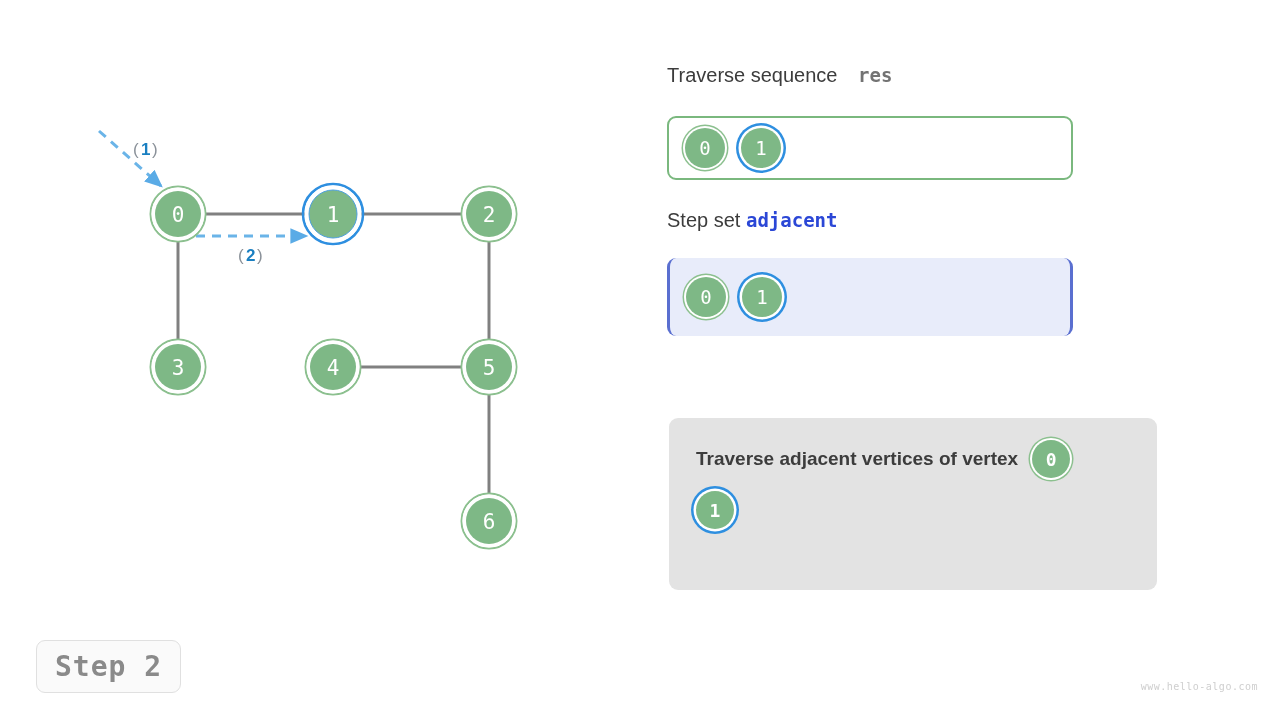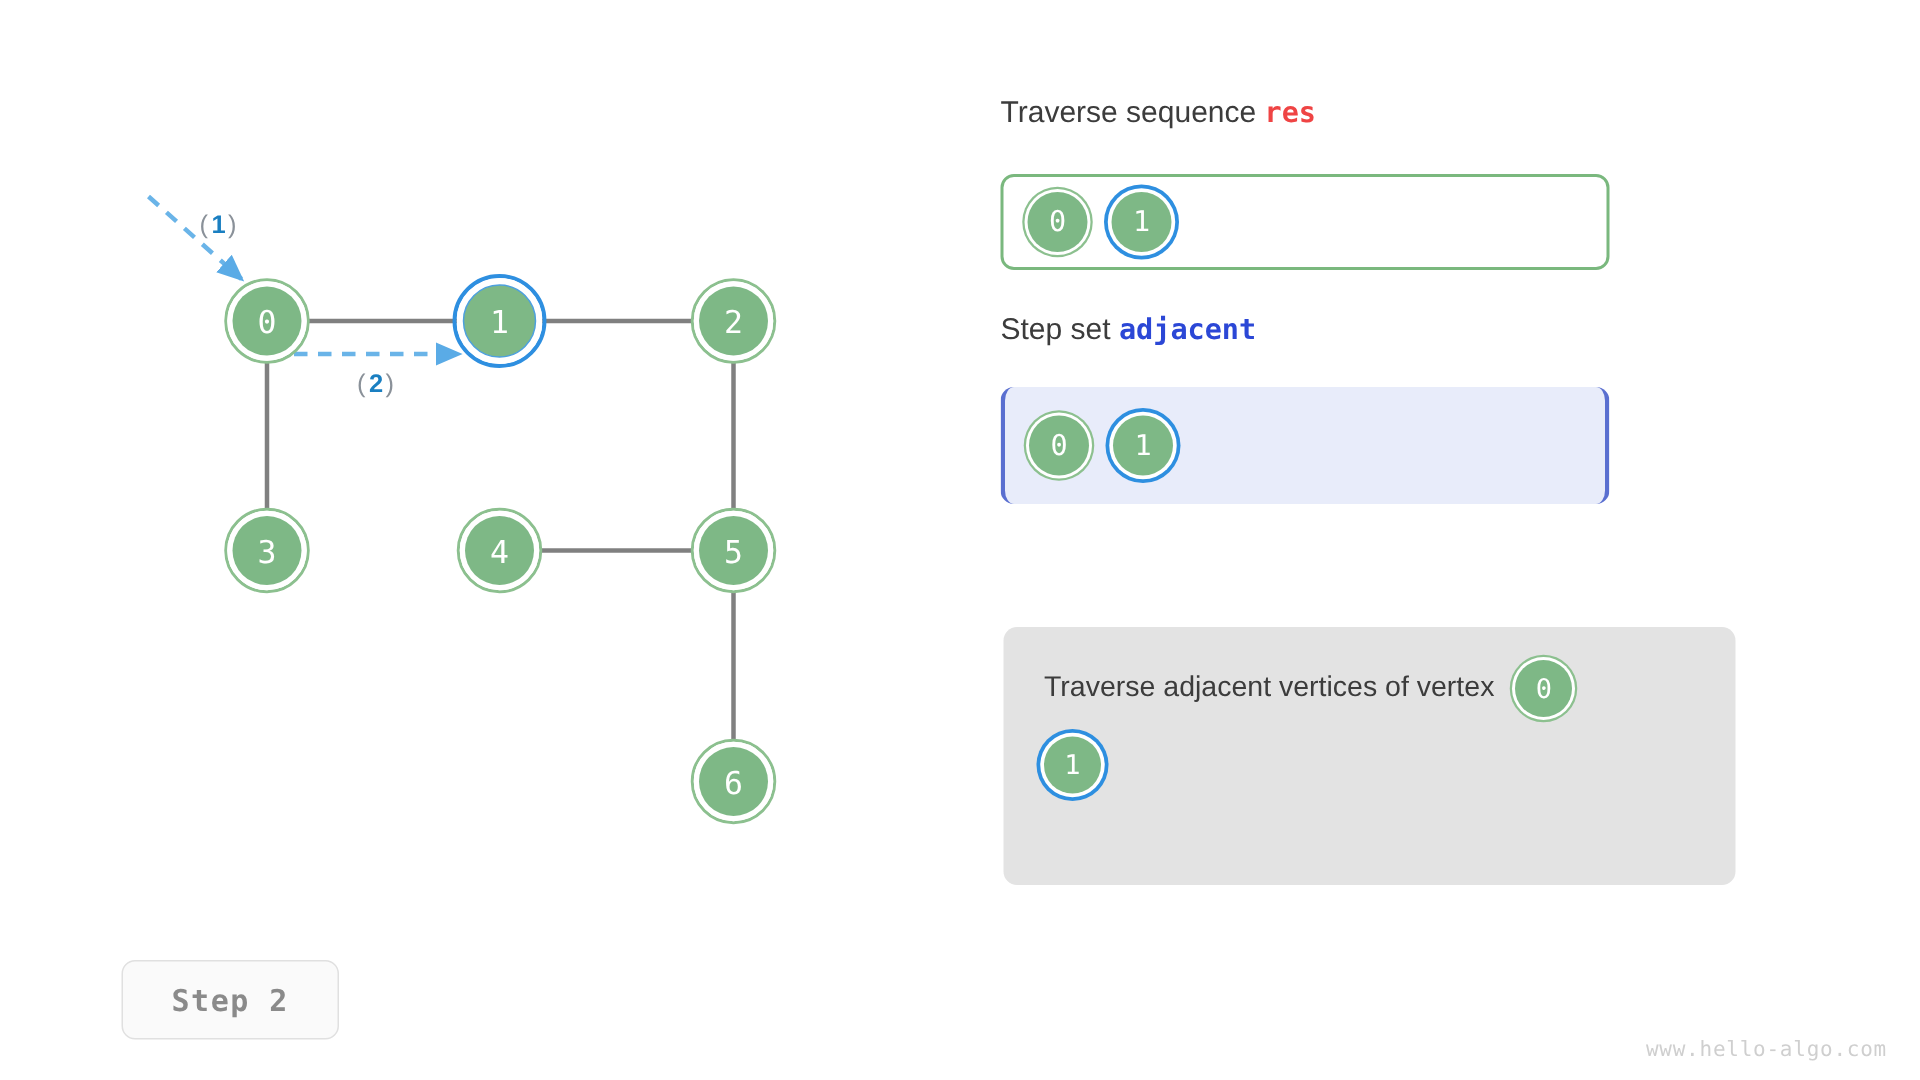--- a/index.html
+++ b/index.html
@@ -50,22 +50,23 @@
 
   .section-title {
     position: absolute;
     font-size: 20px;
     color: #3c3c3c;
     white-space: nowrap;
   }
   .section-title .code-green {
     font-family: "DejaVu Sans Mono", monospace;
     font-weight: bold;
-    color: #ef4444;
-    font-size: 19px;
+    color: #737373;
+    font-size: 19px;
+    margin-left: 15px;
   }
   .section-title .code-blue {
     font-family: "DejaVu Sans Mono", monospace;
     font-weight: bold;
     color: #2b47d6;
     font-size: 19px;
   }
 
   .chip-row {
     position: absolute;
@@ -126,48 +127,48 @@
     color: #2b2b2b;
     margin-bottom: 20px;
   }
   .cs-line {
     display: flex;
     align-items: center;
     font-size: 19px;
     color: #3c3c3c;
     margin-bottom: 13px;
     white-space: nowrap;
+    font-weight: bold;
   }
   .cs-line .cs-text { margin-right: 14px; }
   .cs-line .chip { margin-right: 0; width: 38px; height: 38px; font-size: 18px; }
 
   
   #step-badge {
     position: absolute;
     left: 36px; top: 640px;
     width: 145px; height: 53px;
     border: 1.5px solid #e0e0e0;
     border-radius: 9px;
     background: #fafafa;
     display: flex;
     align-items: center;
     justify-content: center;
     font-family: "DejaVu Sans Mono", monospace;
-    font-size: 20px;
+    font-size: 28px;
     font-weight: bold;
     color: #8a8a8a;
     letter-spacing: 1px;
     box-sizing: border-box;
-    margin-left: 45px;
   }
   #watermark {
     position: absolute;
-    right: 22px; bottom: 12px;
-    font-family: "DejaVu Sans Mono", monospace;
-    font-size: 14px;
+    right: 22px; bottom: 28px;
+    font-family: "DejaVu Sans Mono", monospace;
+    font-size: 10px;
     color: #cfcfcf;
     letter-spacing: 0.5px;
   }
 </style>
 </head>
 <body>
 
 <div id="graph-panel">
   <svg id="graph-svg" width="640" height="720">
     <defs>

